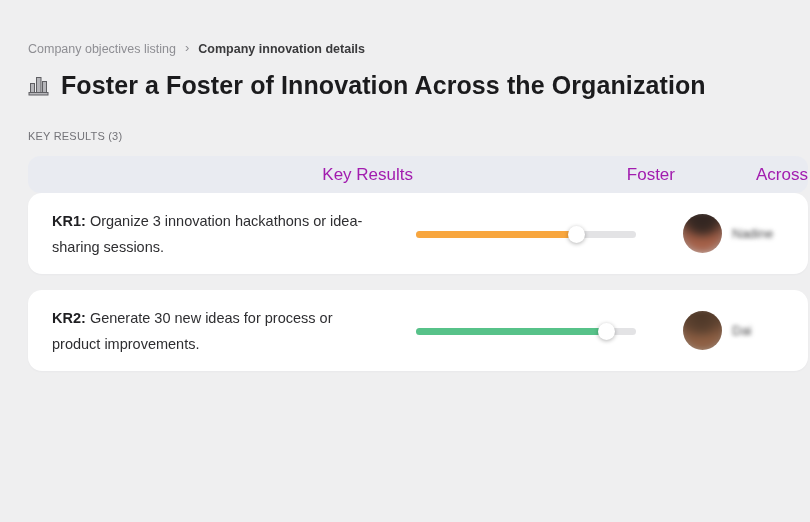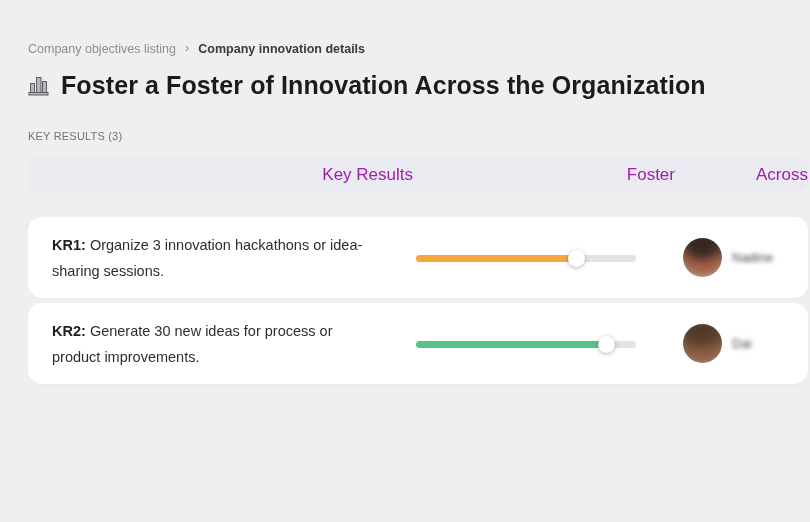--- a/index.html
+++ b/index.html
@@ -29,21 +29,21 @@
   
   .grid { display: grid; grid-template-columns: 385px 262px 1fr; align-items: center; }
   .thead {
     margin-top: 14px; height: 37px; border-radius: 12px;
     background: #e9ebf1; color: #a21caf; font-size: 17px; text-align: right;
   }
   .th-key { padding-left: 22px; }
   .th-status { padding-left: 8px; }
   .th-owner { padding-left: 9px; }
 
-  .rows { margin-top: 24px; display: flex; flex-direction: column; gap: 5px; }
+  .rows { display: flex; flex-direction: column; gap: 16px; }
   .card {
     background: #ffffff; border-radius: 14px; height: 81px;
     box-shadow: 0 1px 2px rgba(40,40,60,0.03);
   }
   .kr-text { padding-left: 24px; padding-right: 34px; font-size: 14.5px; line-height: 26px; color: #2e2e31; }
   .kr-label { font-weight: 700; color: #1f1f22; }
 
   
   .slider { position: relative; width: 220px; height: 18px; margin-left: 3px; }
   .slider-track {

